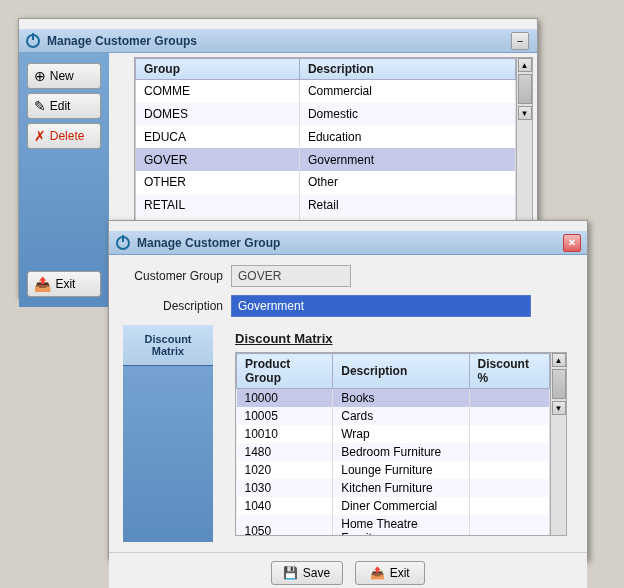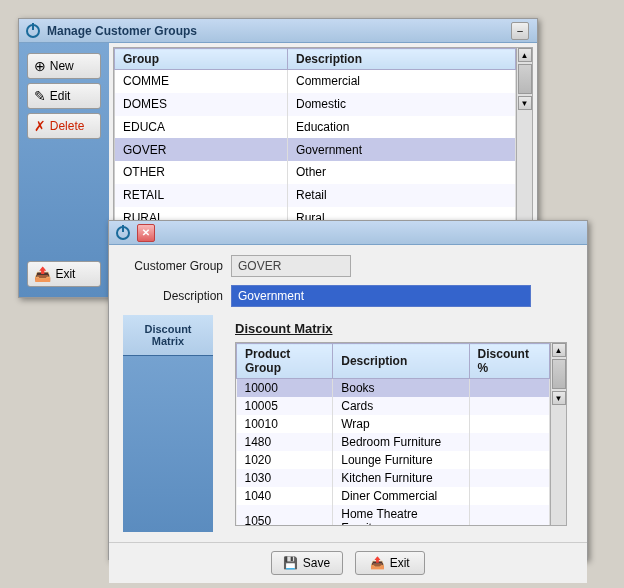--- a/index.html
+++ b/index.html
@@ -13,20 +13,21 @@
       box-shadow: 2px 2px 6px rgba(0,0,0,0.4);
     }
     .title-bar {
       background: linear-gradient(to bottom, #c5d9f1, #a8c4e0);
       height: 24px;
       display: flex;
       align-items: center;
       padding: 0 6px;
       border-bottom: 1px solid #7ba2c8;
       user-select: none;
+      margin-top: 10px;
     }
     .title-bar .title-icon {
       width: 16px; height: 16px; margin-right: 6px;
       display: flex; align-items: center; justify-content: center;
     }
     .title-bar .title-text {
       flex: 1; font-size: 12px; font-weight: bold; color: #1a3a5c;
     }
     .title-bar .close-btn {
       width: 18px; height: 18px;
@@ -79,20 +80,21 @@
 
     .exit-btn-container {
       margin-top: auto;
       margin-bottom: 10px;
     }
 
     .table-area {
       flex: 1;
       padding: 4px;
       overflow: hidden;
+      margin-left: 21px;
     }
     .data-table {
       width: 100%;
       border-collapse: collapse;
       border: 1px solid #ccc;
     }
     .data-table thead th {
       background: linear-gradient(to bottom, #ddeeff, #c8dff5);
       border: 1px solid #aac;
       padding: 3px 8px;
@@ -368,20 +370,21 @@
       </div>
     </div>
   </div>
 </div>
 
 <div id="sub-window" class="window">
   <div class="title-bar">
     <div class="title-icon">
       <div class="power-icon"></div>
     </div>
+    <span class="title-text">Manage Customer Group</span>
     <div class="close-btn">✕</div>
   </div>
   <div class="sub-content">
     <div class="form-row">
       <span class="form-label">Customer Group</span>
       <input class="form-input" type="text" value="GOVER" readonly="" style="">
     </div>
     <div class="form-row">
       <span class="form-label">Description</span>
       <input class="form-input-blue selected-text" type="text" value="Government" style="width: 300px;">

